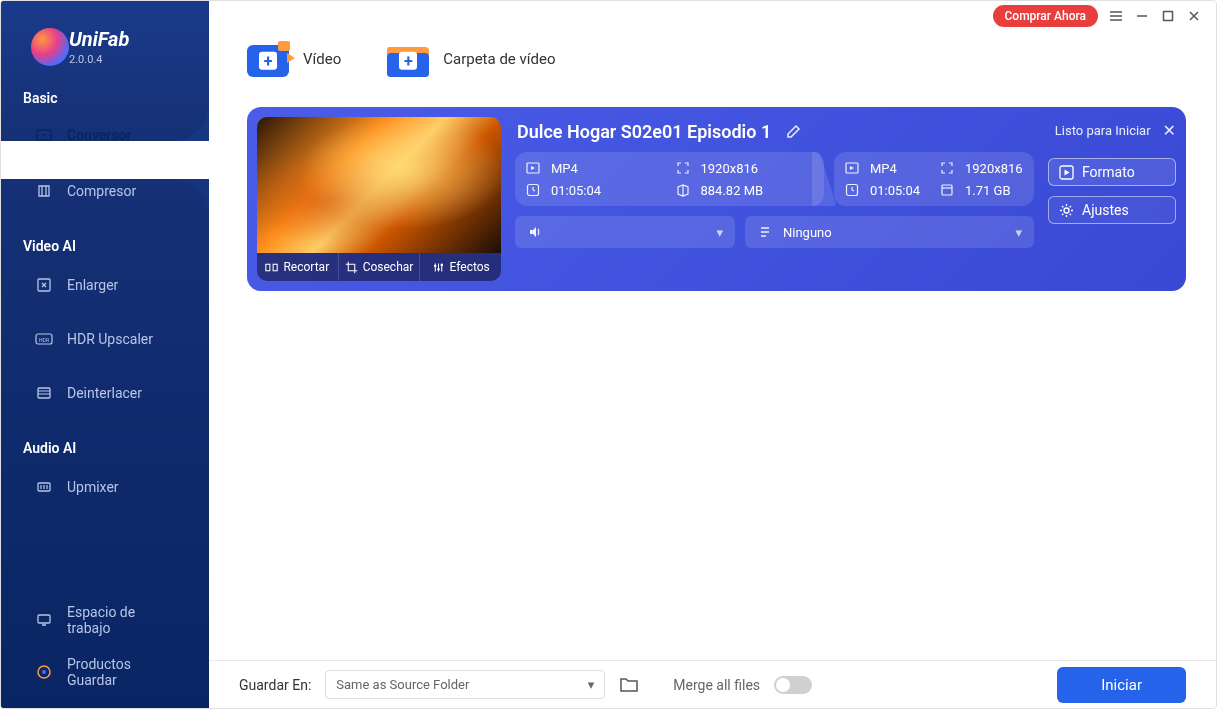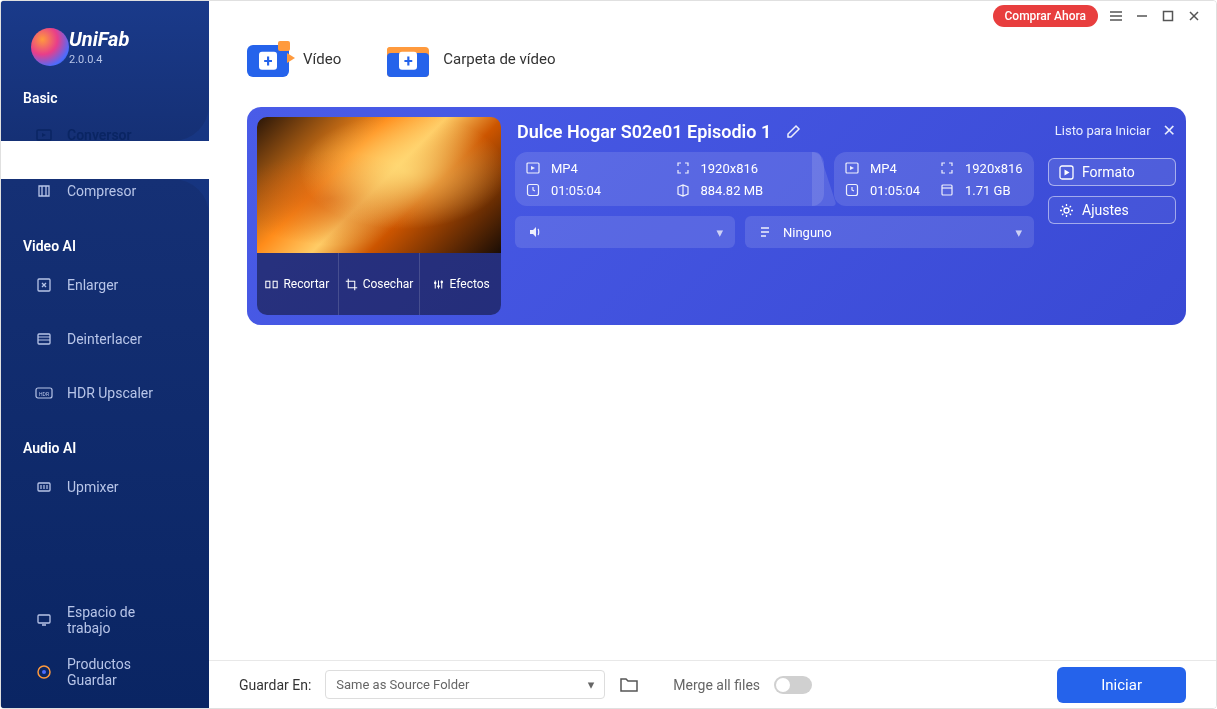--- a/index.html
+++ b/index.html
@@ -30,21 +30,21 @@
 .add-icon-folder::before{content:"";position:absolute;top:0;left:0;width:18px;height:6px;background:#ff9a3d;border-radius:3px 3px 0 0}
 .add-icon-folder{background:#ff9a3d;border-radius:4px;position:absolute;inset:6px 0 0 0}
 .add-icon-folder-front{position:absolute;bottom:0;left:0;right:0;height:24px;background:#2563eb;border-radius:4px}
 .plus-badge{position:absolute;left:50%;top:50%;transform:translate(-50%,-40%);width:18px;height:18px;background:#fff;border-radius:3px;display:flex;align-items:center;justify-content:center;color:#2563eb;font-weight:bold;font-size:16px;z-index:2}
 .add-label{font-size:15px;color:#333}
 .card{background:linear-gradient(135deg,#4a5ce8 0%,#3949d4 100%);border-radius:14px;padding:10px;display:flex;gap:14px;position:relative;color:#fff}
 .thumb-col{width:244px;flex-shrink:0}
 .thumb{width:244px;height:136px;border-radius:10px 10px 0 0;background:linear-gradient(135deg,#2a1608 0%,#ff8c1a 35%,#ffcc66 50%,#cc5500 65%,#1a0d05 100%);position:relative;overflow:hidden}
 .thumb::after{content:"";position:absolute;inset:0;background:radial-gradient(ellipse at 60% 40%,rgba(255,220,120,.8),transparent 50%),radial-gradient(ellipse at 30% 60%,rgba(200,80,10,.6),transparent 40%)}
 .thumb-tools{display:flex;background:rgba(0,0,0,.45);border-radius:0 0 10px 10px;overflow:hidden}
-.thumb-tool{flex:1;padding:24px 4px;display:flex;align-items:center;justify-content:center;gap:5px;font-size:12px;color:#fff;cursor:pointer;border-right:1px solid rgba(255,255,255,.15);white-space:nowrap;overflow:hidden}
+.thumb-tool{flex:1;padding:7px 4px;display:flex;align-items:center;justify-content:center;gap:5px;font-size:12px;color:#fff;cursor:pointer;border-right:1px solid rgba(255,255,255,.15);white-space:nowrap;overflow:hidden}
 .thumb-tool:last-child{border-right:none}
 .info-col{flex:1;min-width:0}
 .title-row{display:flex;align-items:center;gap:14px;font-size:18px;font-weight:600;margin:4px 0 10px 2px}
 .edit-icon{cursor:pointer;opacity:.9}
 .meta-row{display:flex;gap:10px;margin-bottom:10px}
 .meta-box{background:rgba(255,255,255,.12);border-radius:12px;padding:8px 10px;display:grid;grid-template-columns:auto 1fr auto 1fr;gap:6px 10px;align-items:center;font-size:13px;position:relative}
 .meta-box.grow{flex:1}
 .meta-box.out{flex:0 0 200px}
 .arrow-notch{position:absolute;right:-14px;top:0;bottom:0;width:26px;overflow:hidden}
 .arrow-notch::before{content:"";position:absolute;left:-16px;top:0;bottom:0;width:32px;background:rgba(255,255,255,.12);transform:skewX(18deg);border-radius:4px}
@@ -136,36 +136,36 @@
         <svg width="16" height="16" viewBox="0 0 16 16">
           <rect x="2" y="2" width="12" height="12" rx="1" fill="none" stroke="currentColor" stroke-width="1.3"></rect>
           <path d="M6 6l4 4M10 6l-4 4" stroke="currentColor" stroke-width="1.3"></path>
         </svg>
       </span>
     <span>Enlarger</span>
   </div>
 
   <div class="sb-item" style="margin-top:16px">
     <span class="sb-icon">
-        <svg width="16" height="16" viewBox="0 0 16 16">
-          <rect x="2" y="3" width="12" height="10" rx="1" fill="none" stroke="currentColor" stroke-width="1.3"></rect>
-          <path d="M2 6h12M2 9h12" stroke="currentColor" stroke-width="1"></path>
-        </svg>
-      </span>
-    <span>Deinterlacer</span>
-  </div>
-
-  <div class="sb-item" style="margin-top:16px">
-    <span class="sb-icon">
         <svg width="18" height="12" viewBox="0 0 18 12">
           <rect x="1" y="1" width="16" height="10" rx="2" fill="none" stroke="currentColor" stroke-width="1.2"></rect>
           <text x="9" y="8.5" font-size="5" text-anchor="middle" fill="currentColor">HDR</text>
         </svg>
       </span>
     <span>HDR Upscaler</span>
+  </div>
+
+  <div class="sb-item" style="margin-top:16px">
+    <span class="sb-icon">
+        <svg width="16" height="16" viewBox="0 0 16 16">
+          <rect x="2" y="3" width="12" height="10" rx="1" fill="none" stroke="currentColor" stroke-width="1.3"></rect>
+          <path d="M2 6h12M2 9h12" stroke="currentColor" stroke-width="1"></path>
+        </svg>
+      </span>
+    <span>Deinterlacer</span>
   </div>
 
   <div class="sb-section">Audio AI</div>
 
   <div class="sb-item" style="margin-top:12px">
     <span class="sb-icon">
         <svg width="16" height="16" viewBox="0 0 16 16">
           <rect x="2" y="4" width="12" height="8" rx="1" fill="none" stroke="currentColor" stroke-width="1.3"></rect>
           <path d="M5 6v4M8 6v4M11 6v4" stroke="currentColor" stroke-width="1.2"></path>
         </svg>

